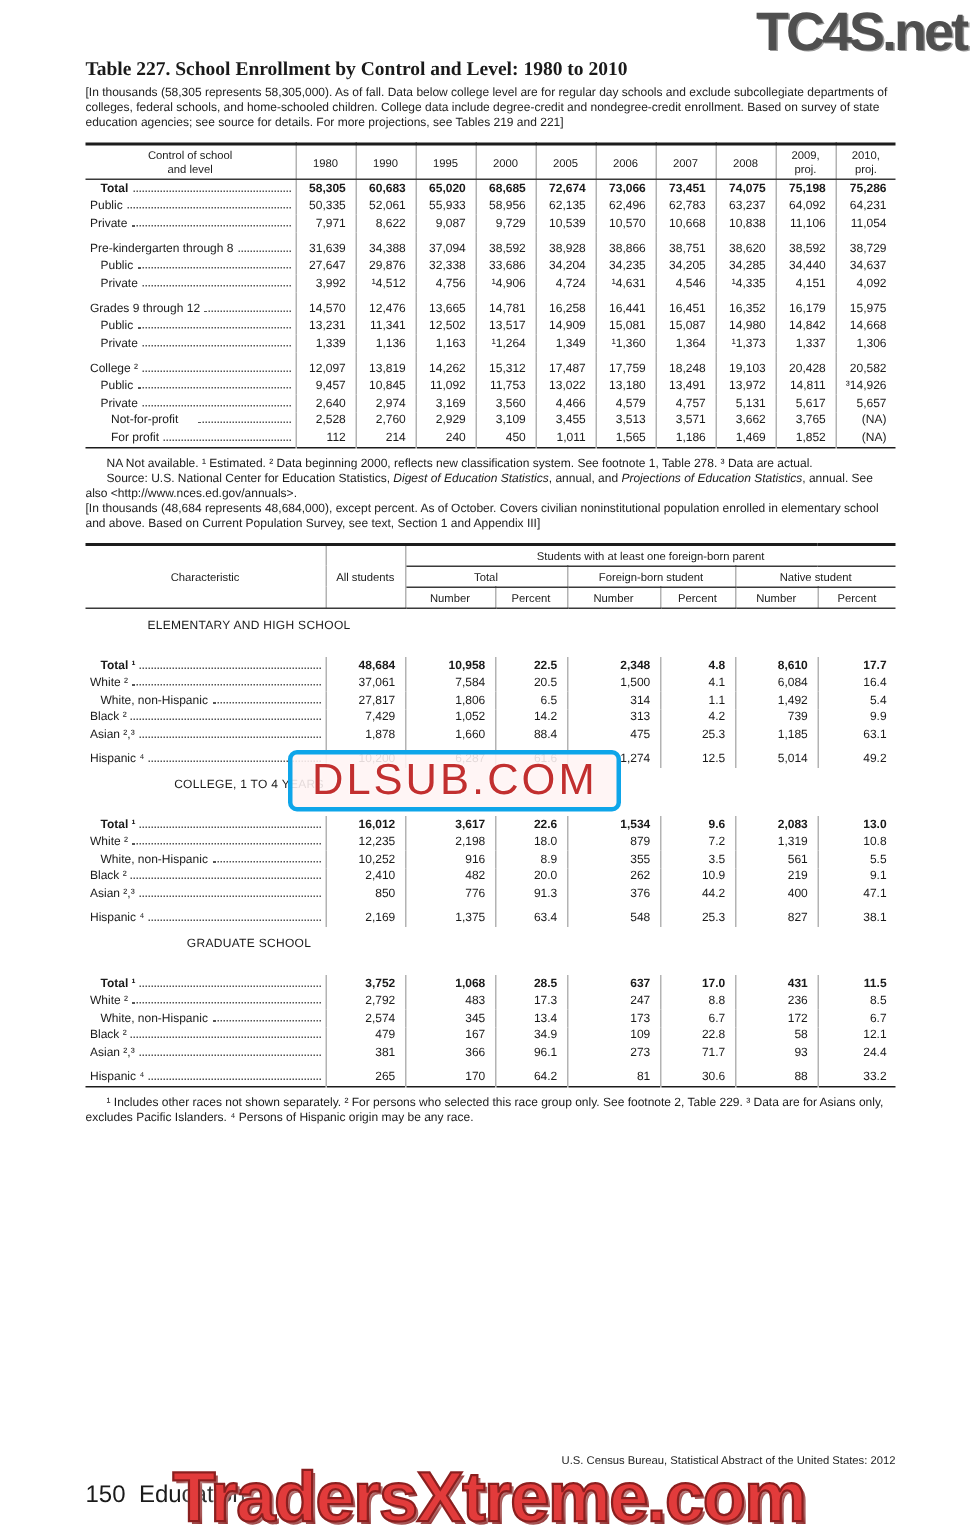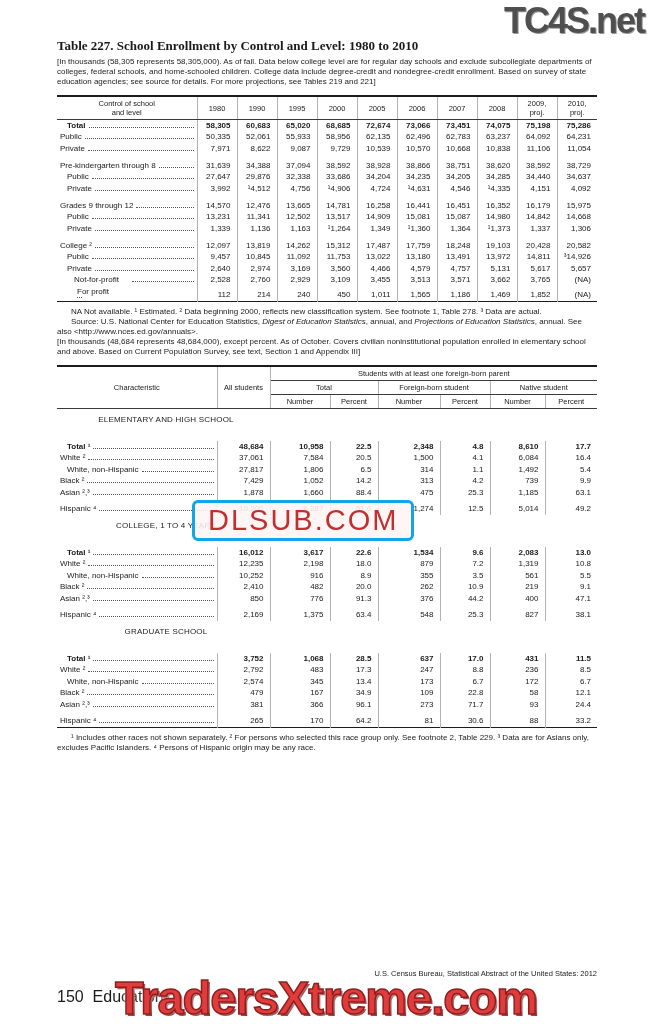--- a/index.html
+++ b/index.html
@@ -341,21 +341,21 @@
             <td class="num">3,109</td>
             <td class="num">3,455</td>
             <td class="num">3,513</td>
             <td class="num">3,571</td>
             <td class="num">3,662</td>
             <td class="num">3,765</td>
             <td class="num">(NA)</td>
           </tr>
           <tr>
             <td class="stub">
-              <div class="lbl" style="padding-left: 17px; flex-direction: column;">
+              <div class="lbl" style="padding-left: 17px;">
                 <span class="txt">For profit</span>
                 <span class="dots"></span>
               </div>
             </td>
             <td class="num">112</td>
             <td class="num">214</td>
             <td class="num">240</td>
             <td class="num">450</td>
             <td class="num">1,011</td>
             <td class="num">1,565</td>

